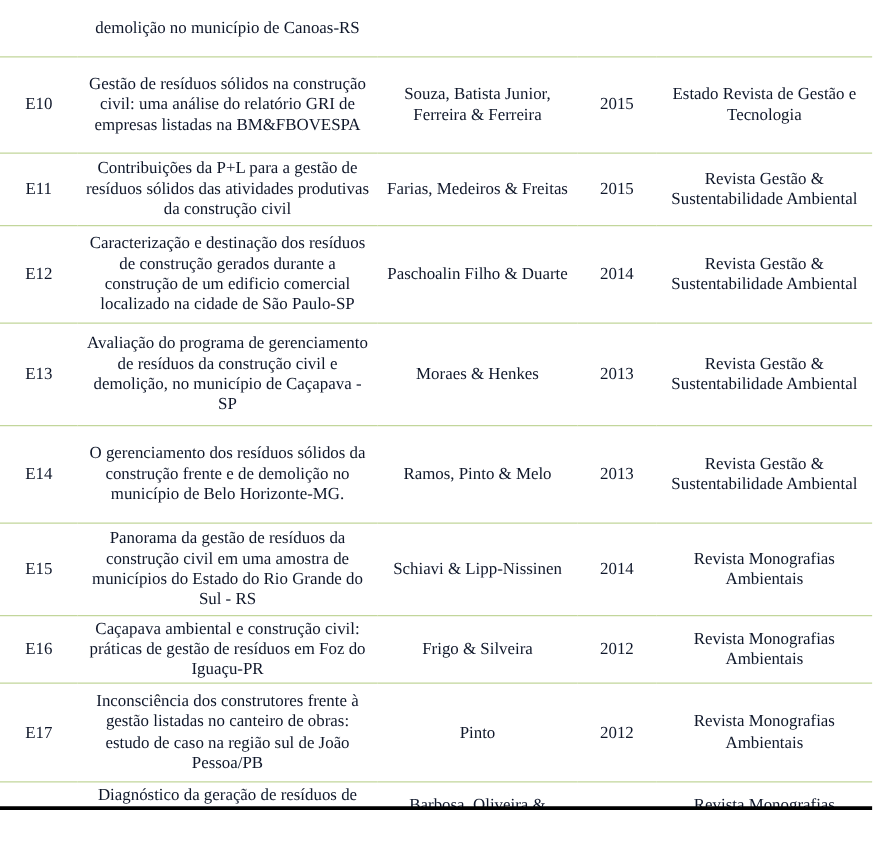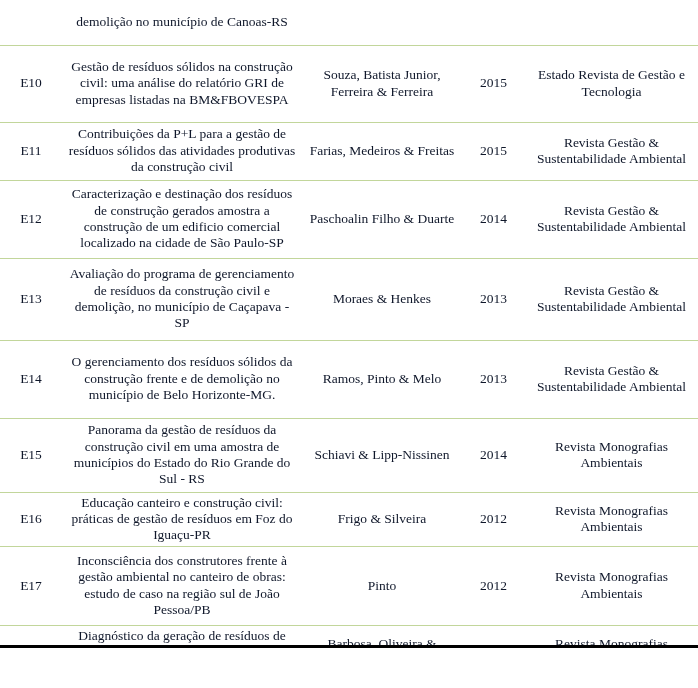--- a/index.html
+++ b/index.html
@@ -82,21 +82,21 @@
       <tr>
         <td>E11</td>
         <td>Contribuições da P+L para a gestão de resíduos sólidos das atividades produtivas da construção civil</td>
         <td>Farias, Medeiros &amp; Freitas</td>
         <td>2015</td>
         <td>Revista Gestão &amp; Sustentabilidade Ambiental</td>
       </tr>
 
       <tr>
         <td>E12</td>
-        <td>Caracterização e destinação dos resíduos de construção gerados amostra a construção de um edificio comercial localizado na cidade de São Paulo-SP</td>
+        <td>Caracterização e destinação dos resíduos de construção gerados durante a construção de um edificio comercial localizado na cidade de São Paulo-SP</td>
         <td>Paschoalin Filho &amp; Duarte</td>
         <td>2014</td>
         <td>Revista Gestão &amp; Sustentabilidade Ambiental</td>
       </tr>
 
       <tr>
         <td>E13</td>
         <td>Avaliação do programa de gerenciamento de resíduos da construção civil e demolição, no município de Caçapava - SP</td>
         <td>Moraes &amp; Henkes</td>
         <td>2013</td>
@@ -114,29 +114,29 @@
       <tr>
         <td>E15</td>
         <td>Panorama da gestão de resíduos da construção civil em uma amostra de municípios do Estado do Rio Grande do Sul - RS</td>
         <td>Schiavi &amp; Lipp-Nissinen</td>
         <td>2014</td>
         <td>Revista Monografias Ambientais</td>
       </tr>
 
       <tr>
         <td>E16</td>
-        <td>Educação canteiro e construção civil: práticas de gestão de resíduos em Foz do Iguaçu-PR</td>
+        <td>Caçapava ambiental e construção civil: práticas de gestão de resíduos em Foz do Iguaçu-PR</td>
         <td>Frigo &amp; Silveira</td>
         <td>2012</td>
         <td>Revista Monografias Ambientais</td>
       </tr>
 
       <tr>
         <td>E17</td>
-        <td>Inconsciência dos construtores frente à gestão ambiental no canteiro de obras: estudo de caso na região sul de João Pessoa/PB</td>
+        <td>Inconsciência dos construtores frente à gestão listadas no canteiro de obras: estudo de caso na região sul de João Pessoa/PB</td>
         <td>Pinto</td>
         <td>2012</td>
         <td>Revista Monografias Ambientais</td>
       </tr>
 
       <tr class="last-row">
         <td>E18</td>
         <td>Diagnóstico da geração de resíduos de construção obras: um estudo de caso de canteiros na cidade de Pau dos Ferros-RN</td>
         <td>Barbosa, Oliveira &amp; Oliveira</td>
         <td>2009</td>

